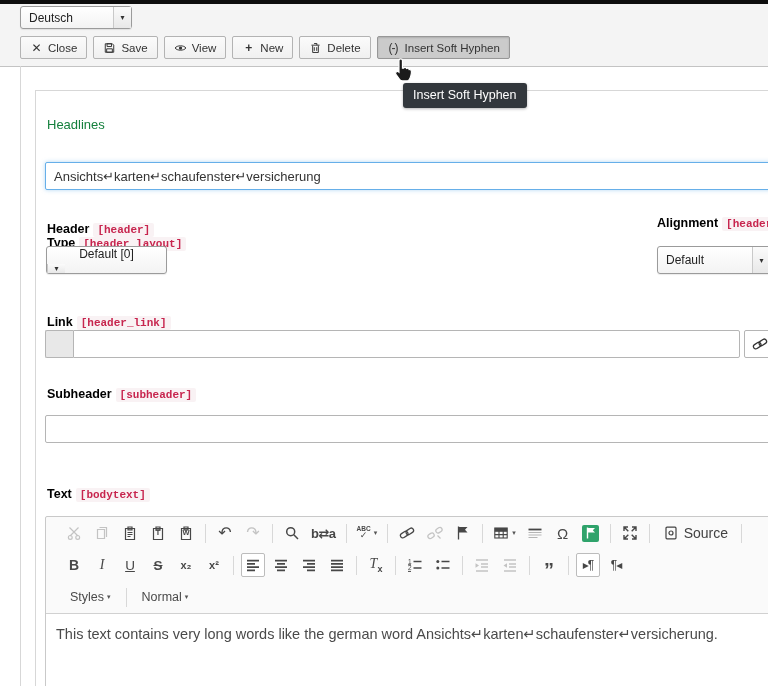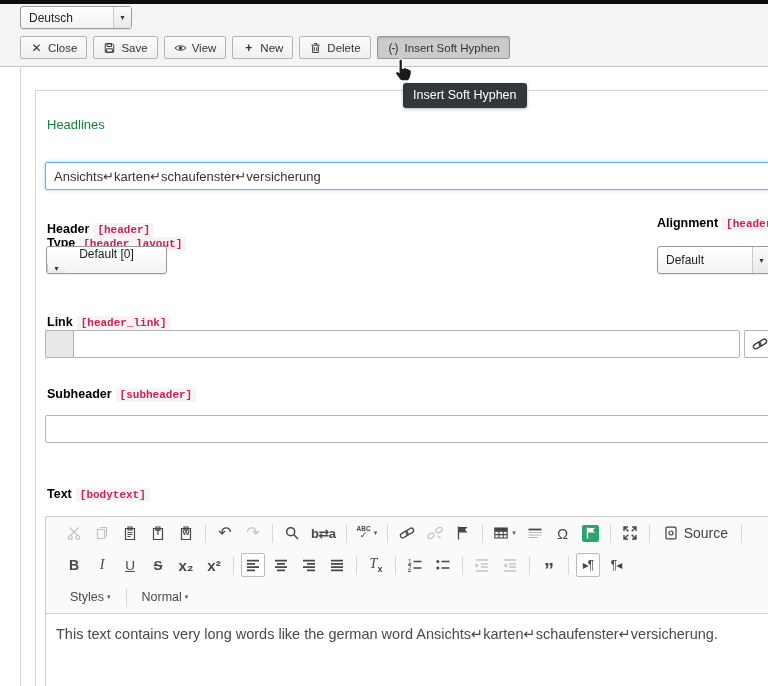--- a/index.html
+++ b/index.html
@@ -68,21 +68,21 @@
         color:#474747;border:1px solid transparent;border-radius:2px;background:transparent;padding:0 2px;
         font-family:inherit;font-size:13px;position:relative;box-sizing:border-box;}
   .rbtn.disabled{color:#c3c3c3;}
   .rbtn.on{border-color:#bcbcbc;background:#fff;}
   .rsep{width:1px;height:19px;background:#d8d8d8;margin:0 5px;}
   .rglyph{font-size:16px;line-height:1;}
   .bold{font-weight:700;font-size:14px;}
   .ital{font-style:italic;font-family:"Liberation Serif","DejaVu Serif",serif;font-size:14px;}
   .undl{text-decoration:underline;font-size:13.5px;}
   .strk{text-decoration:line-through;font-size:13.5px;font-weight:700;}
-  .subsup{font-size:15px;font-weight:700;}
+  .subsup{font-size:11px;font-weight:700;}
   .tx-t{font-style:italic;font-family:"Liberation Serif","DejaVu Serif",serif;font-size:14px;}
   .tx-x{font-size:9px;vertical-align:sub;font-weight:700;}
   .quoteg{font-size:20px;font-weight:700;line-height:0.4;padding-top:9px;}
   .dirg{font-size:12px;letter-spacing:-1px;}
   .spellwrap{display:flex;flex-direction:column;align-items:center;line-height:1;}
   .spellabc{font-size:6.5px;font-weight:700;}
   .spellchk{font-size:9px;margin-top:-1px;}
   .ddcaret{font-size:7px;color:#555;margin-left:3px;}
   .greenflag{width:17px;height:17px;background:#2fa36b;border-radius:2px;display:flex;align-items:center;justify-content:center;color:#fff;}
   .srcbtn{display:inline-flex;align-items:center;gap:5px;font-size:14px;color:#424242;padding:0 5px;}

